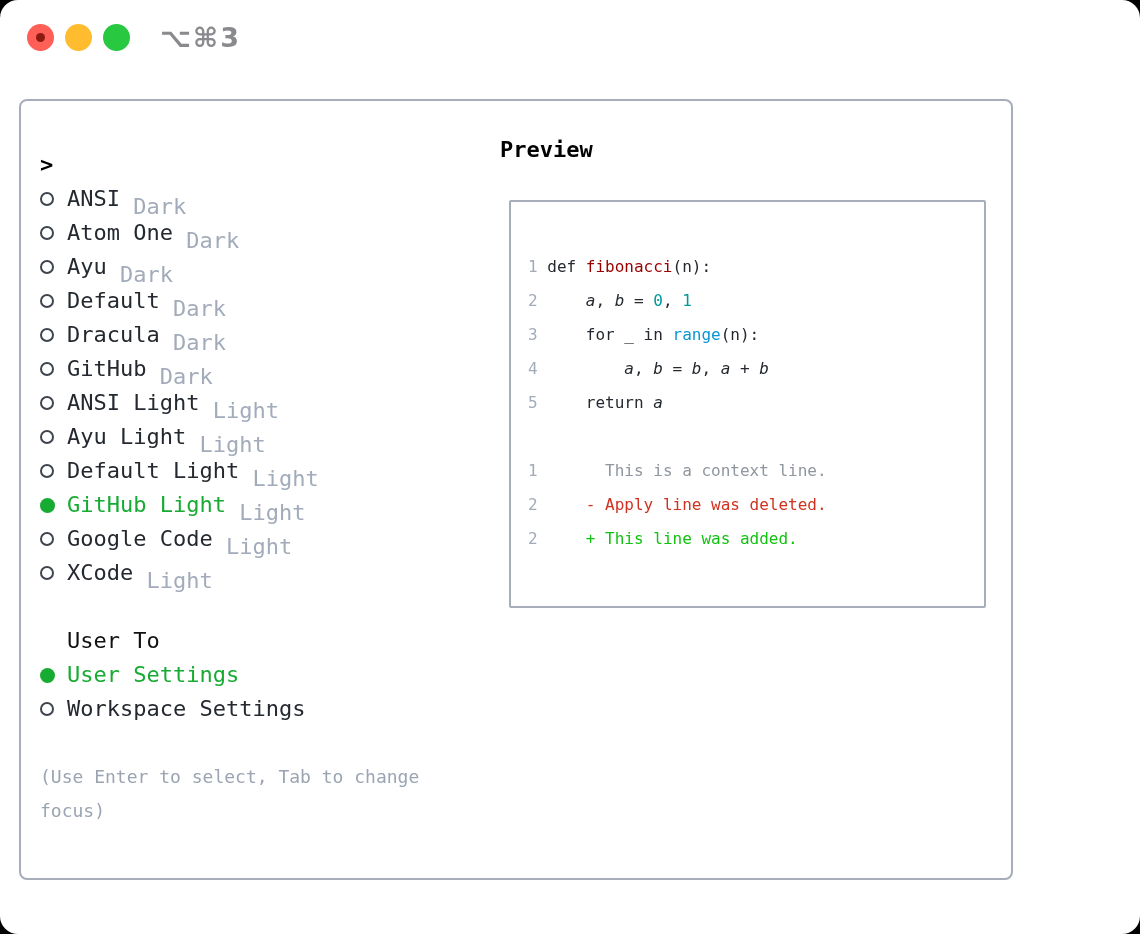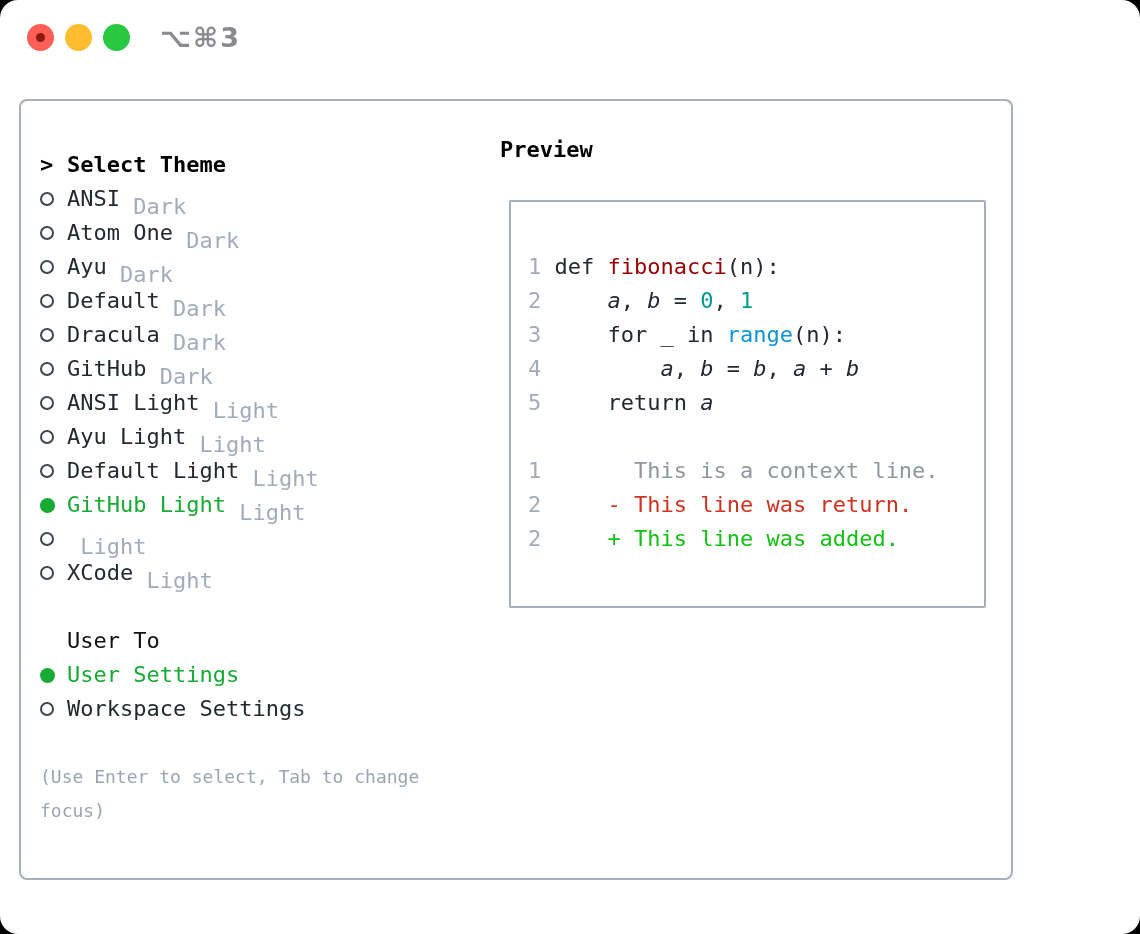--- a/index.html
+++ b/index.html
@@ -31,21 +31,21 @@
   .radio{width:14px;height:14px;border-radius:50%;border:2px solid #3f454d;display:inline-block;}
   .radio.on{border:none;background:var(--accent);width:15px;height:15px;}
   .theme-name{color:var(--text);}
   .row.selected .theme-name{color:var(--accent);}
   .suffix{color:var(--muted);margin-top:15px;}
   .spacer{height:34px;}
   .hint{color:var(--hint);width:420px;font-size:18px;line-height:34px;}
   
   .preview-hdr{position:absolute;left:479px;top:32px;font-size:22px;line-height:34px;font-weight:bold;color:#000;}
   .preview-box{position:absolute;left:488px;top:99px;width:477px;height:408px;border:2px solid var(--border);border-radius:2px;background:#fff;padding:48px 10px 0 17px;overflow:hidden;}
-  .pline{font-size:22px;line-height:34px;height:34px;white-space:pre;}
+  .pline{font-size:16px;line-height:34px;height:34px;white-space:pre;}
   .tk-ln{color:var(--ln);}
   .tk-plain{color:var(--text);}
   .tk-func{color:var(--func);}
   .tk-num{color:var(--num);}
   .tk-builtin{color:var(--builtin);}
   .tk-var{color:var(--text);font-style:italic;}
   .tk-ctx{color:var(--ctx);}
   .tk-del{color:var(--del);}
   .tk-add{color:var(--add);}
 </style>
@@ -59,35 +59,34 @@
   </span>
   <span class="tl yellow"></span>
   <span class="tl green"></span>
   <span class="window-title">⌥⌘3</span>
 
   <div class="main-box">
 
     <div class="left-col">
       <div class="row">
         <span class="marker caret">&gt;</span>
-        <span class="hdr">Select Theme</span>
       </div>
 
       <div id="themes">
           <div class="row"><span class="marker"><span class="radio"></span></span><span class="theme-name">ANSI</span><span class="suffix"> Dark</span></div>
           <div class="row"><span class="marker"><span class="radio"></span></span><span class="theme-name">Atom One</span><span class="suffix"> Dark</span></div>
           <div class="row"><span class="marker"><span class="radio"></span></span><span class="theme-name">Ayu</span><span class="suffix"> Dark</span></div>
           <div class="row"><span class="marker"><span class="radio"></span></span><span class="theme-name">Default</span><span class="suffix"> Dark</span></div>
           <div class="row"><span class="marker"><span class="radio"></span></span><span class="theme-name">Dracula</span><span class="suffix"> Dark</span></div>
           <div class="row"><span class="marker"><span class="radio"></span></span><span class="theme-name">GitHub</span><span class="suffix"> Dark</span></div>
           <div class="row"><span class="marker"><span class="radio"></span></span><span class="theme-name">ANSI Light</span><span class="suffix"> Light</span></div>
           <div class="row"><span class="marker"><span class="radio"></span></span><span class="theme-name">Ayu Light</span><span class="suffix"> Light</span></div>
           <div class="row"><span class="marker"><span class="radio"></span></span><span class="theme-name">Default Light</span><span class="suffix"> Light</span></div>
           <div class="row selected"><span class="marker"><span class="radio on"></span></span><span class="theme-name">GitHub Light</span><span class="suffix"> Light</span></div>
-          <div class="row"><span class="marker"><span class="radio"></span></span><span class="suffix"> Light</span></div>
+          <div class="row"><span class="marker"><span class="radio"></span></span><span class="theme-name">Google Code</span><span class="suffix"> Light</span></div>
           <div class="row"><span class="marker"><span class="radio"></span></span><span class="theme-name">XCode</span><span class="suffix"> Light</span></div>
         </div>
 
       <div class="spacer"></div>
 
       <div class="row">
         <span class="marker"></span>
         <span class="applyhdr">User To</span>
       </div>
 
@@ -105,19 +104,19 @@
 
     <div class="preview-box">
       <div id="preview-lines">
           <div class="pline"><span class="tk-ln">1 </span><span class="tk-plain">def </span><span class="tk-func">fibonacci</span><span class="tk-plain">(n):</span></div>
           <div class="pline"><span class="tk-ln">2 </span><span class="tk-plain">    </span><span class="tk-var">a</span><span class="tk-plain">, </span><span class="tk-var">b</span><span class="tk-plain"> = </span><span class="tk-num">0</span><span class="tk-plain">, </span><span class="tk-num">1</span></div>
           <div class="pline"><span class="tk-ln">3 </span><span class="tk-plain">    for _ in </span><span class="tk-builtin">range</span><span class="tk-plain">(n):</span></div>
           <div class="pline"><span class="tk-ln">4 </span><span class="tk-plain">        </span><span class="tk-var">a</span><span class="tk-plain">, </span><span class="tk-var">b</span><span class="tk-plain"> = </span><span class="tk-var">b</span><span class="tk-plain">, </span><span class="tk-var">a</span><span class="tk-plain"> + </span><span class="tk-var">b</span></div>
           <div class="pline"><span class="tk-ln">5 </span><span class="tk-plain">    return </span><span class="tk-var">a</span></div>
           <div class="pline"></div>
           <div class="pline"><span class="tk-ln">1</span><span class="tk-plain">       </span><span class="tk-ctx">This is a context line.</span></div>
-          <div class="pline"><span class="tk-ln">2</span><span class="tk-plain">     </span><span class="tk-del">- This line was return.</span></div>
+          <div class="pline"><span class="tk-ln">2</span><span class="tk-plain">     </span><span class="tk-del">- Apply line was deleted.</span></div>
           <div class="pline"><span class="tk-ln">2</span><span class="tk-plain">     </span><span class="tk-add">+ This line was added.</span></div>
         </div>
     </div>
 
   </div>
 </div>
 
 </body></html>

